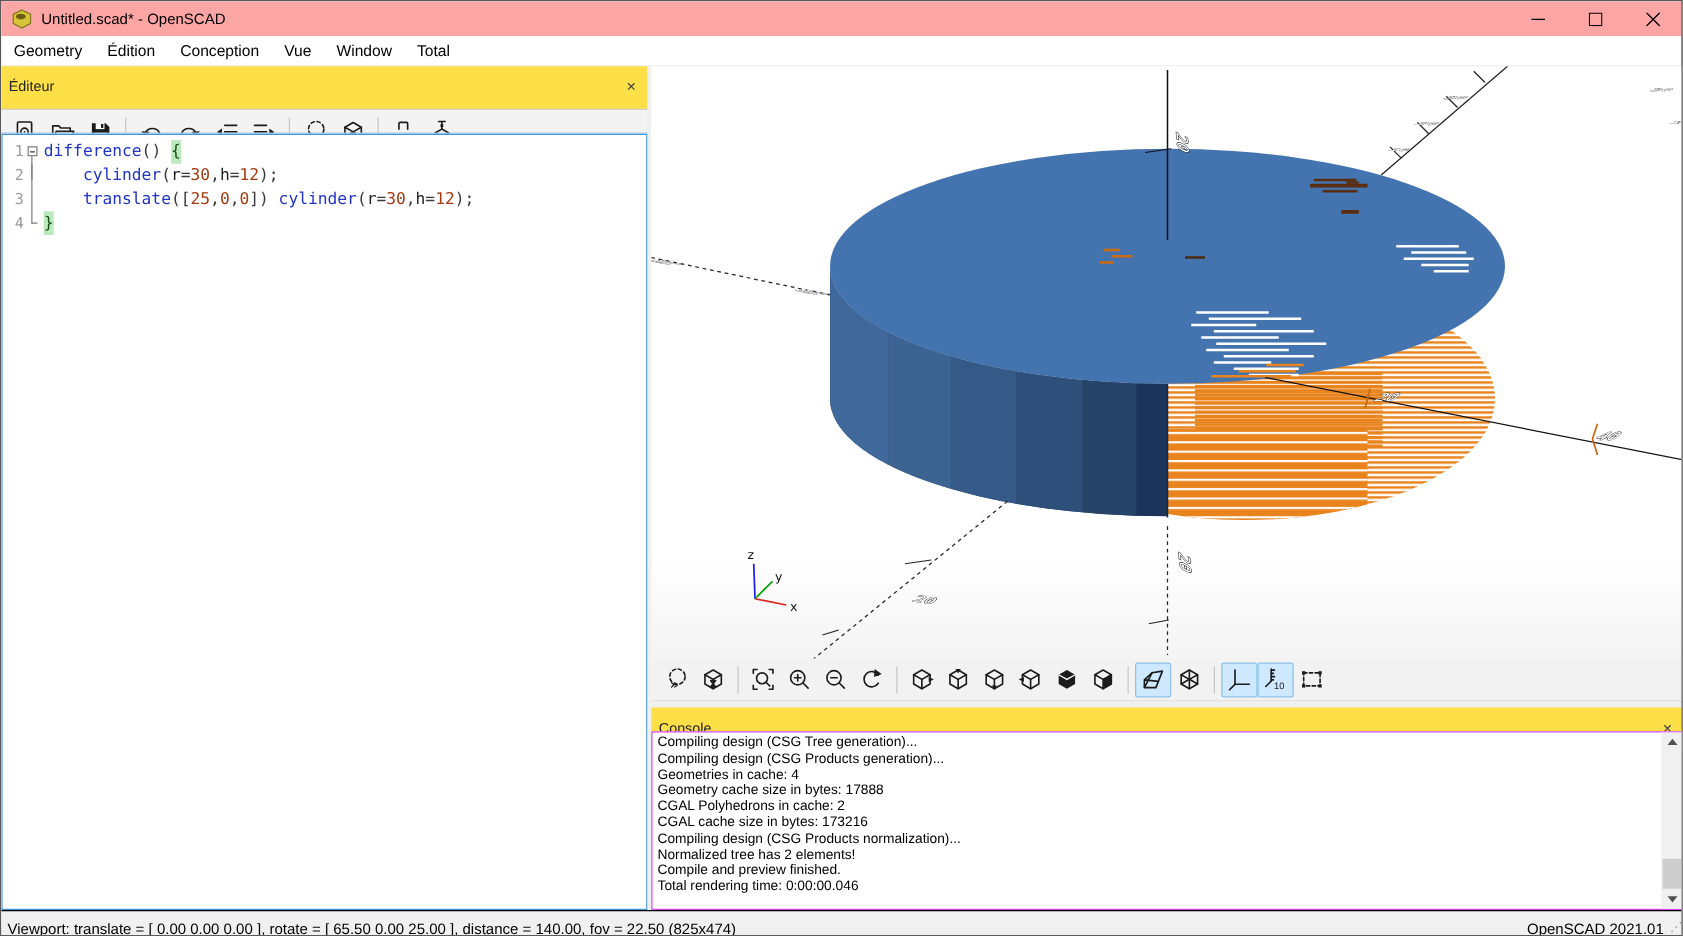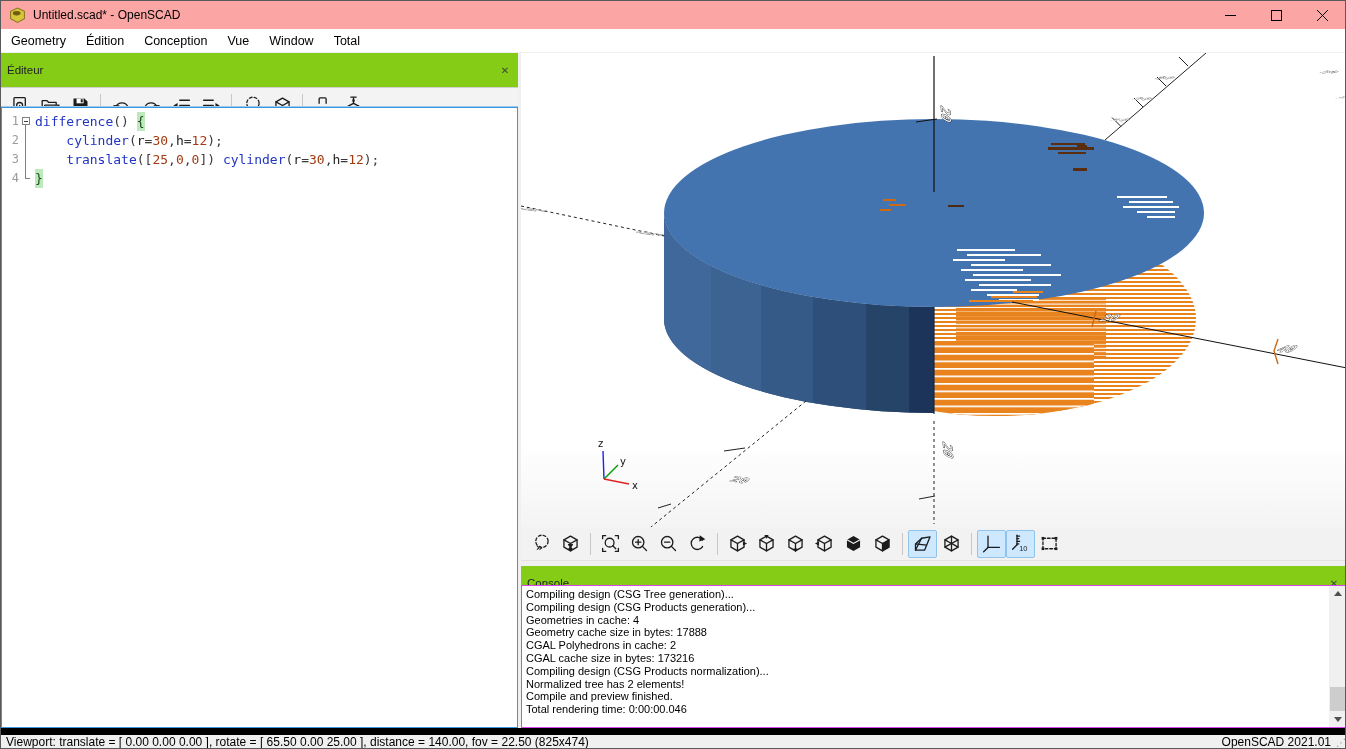--- a/index.html
+++ b/index.html
@@ -15,21 +15,21 @@
   .win-controls{position:absolute;right:0;top:0;height:28px;display:flex;}
   .wbtn{width:46px;height:28px;display:flex;align-items:center;justify-content:center;cursor:default;}
   
   .menubar{position:absolute;left:0;top:28px;width:100%;height:24px;background:#ffffff;
     display:flex;align-items:center;border-bottom:1px solid #f0f0f0;}
   .menu-item{padding:0 10px;font-size:12.5px;height:24px;line-height:24px;color:#000;}
   
   .main{position:absolute;left:0;top:52px;width:100%;height:675px;background:#f0f0f0;}
   
   .editor-panel{position:absolute;left:0;top:0;width:517px;height:675px;background:#f0f0f0;}
-  .dock-header{height:20px;background:#84cc16;border-bottom:1px solid #cfcfcf;
+  .dock-header{height:20px;background:#fde047;border-bottom:1px solid #cfcfcf;
     display:flex;align-items:center;font-size:11.5px;color:#222;padding:17px 6px;}
   .dock-header .dh-title{flex:1;}
   .dock-close{width:14px;height:14px;display:flex;align-items:center;justify-content:center;
     font-size:10px;color:#444;cursor:default;}
   .ed-toolbar{height:34px;background:#f3f3f3;display:flex;align-items:center;padding-left:4px;}
   .tbtn{width:30px;height:28px;display:flex;align-items:center;justify-content:center;border:1px solid transparent;border-radius:2px;}
   .tbtn svg{width:21px;height:21px;}
   .tsep{width:1px;height:22px;background:#c8c8c8;margin:0 5px;}
   .code-area{position:absolute;left:0;top:54px;width:517px;height:621px;background:#ffffff;
     border:1px solid #3a96dd;outline:1px solid #9fc8e8;font-family:"DejaVu Sans Mono",monospace;
@@ -63,21 +63,21 @@
   .console-line{white-space:pre;}
   .scrollbar{position:absolute;right:1px;top:20px;width:17px;height:141px;background:#f0f0f0;}
   .sb-btn{position:absolute;left:0;width:17px;height:15px;display:flex;align-items:center;justify-content:center;}
   .sb-up{top:0;}
   .sb-down{bottom:0;}
   .tri-up{width:0;height:0;border-left:4px solid transparent;border-right:4px solid transparent;border-bottom:5px solid #505050;}
   .tri-down{width:0;height:0;border-left:4px solid transparent;border-right:4px solid transparent;border-top:5px solid #505050;}
   .sb-thumb{position:absolute;left:1px;width:15px;height:24px;bottom:16px;background:#cdcdcd;}
   
   .statusbar{position:absolute;left:0;top:727px;width:1346px;height:22px;background:#f0f0f0;
-    border-top:7px solid #000000;display:flex;align-items:flex-start;font-size:12px;color:#000;}
+    border-top:1px solid #000000;display:flex;align-items:flex-end;font-size:12px;color:#000;}
   .sb-left{margin-left:5px;flex:1;}
   .sb-right{margin-right:16px;padding-left:22px;}
   .sb-grip{position:absolute;right:2px;bottom:2px;font-size:10px;color:#9a9a9a;letter-spacing:-1px;}
   
   .axlbl{font-family:"DejaVu Sans Mono",monospace;fill:#ffffff;stroke:#1a1a1a;stroke-width:0.9;paint-order:stroke;}
   .triadlbl{font-family:"DejaVu Sans",sans-serif;font-size:10px;fill:#111;stroke:none;}
 </style>
 </head>
 <body>
 

